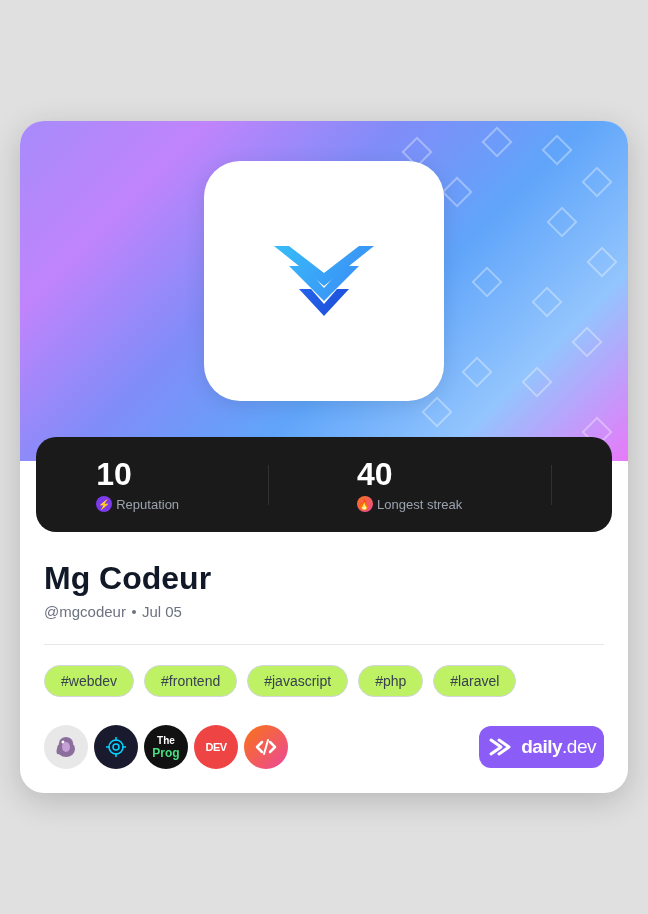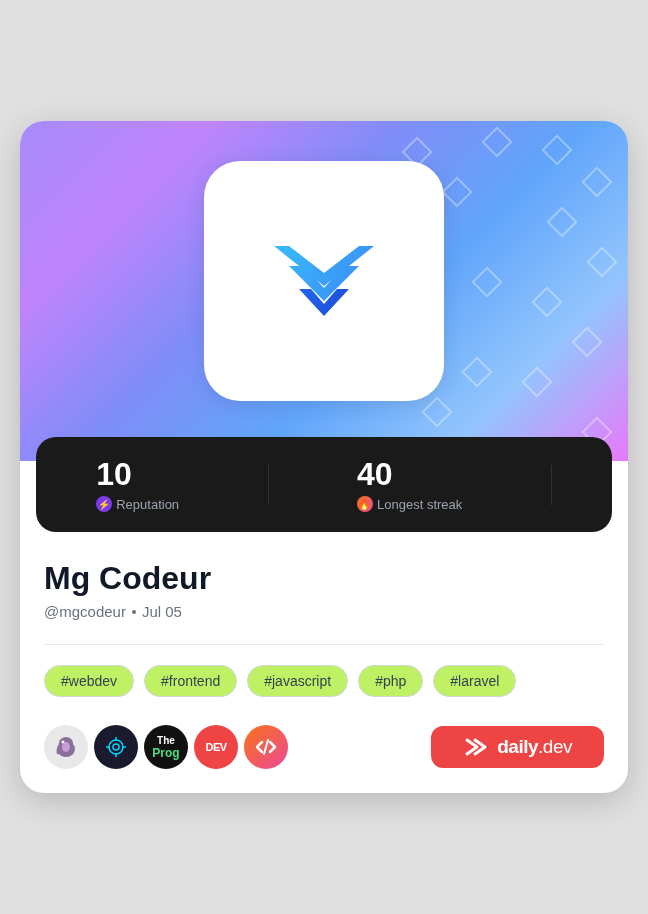--- a/index.html
+++ b/index.html
@@ -213,23 +213,23 @@
       background: #ef4444;
       color: #ffffff;
     }
 
     .si-code {
       background: linear-gradient(135deg, #f97316, #ec4899);
       color: #fff;
     }
 
     .daily-dev-badge {
-      background: #ef4444;
+      background: #8b5cf6;
       border-radius: 12px;
-      padding: 10px 32px;
+      padding: 10px 8px;
       display: flex;
       align-items: center;
       gap: 8px;
       justify-content: flex-end;
     }
 
     .daily-dev-logo {
       display: flex;
       align-items: center;
       gap: 6px;

